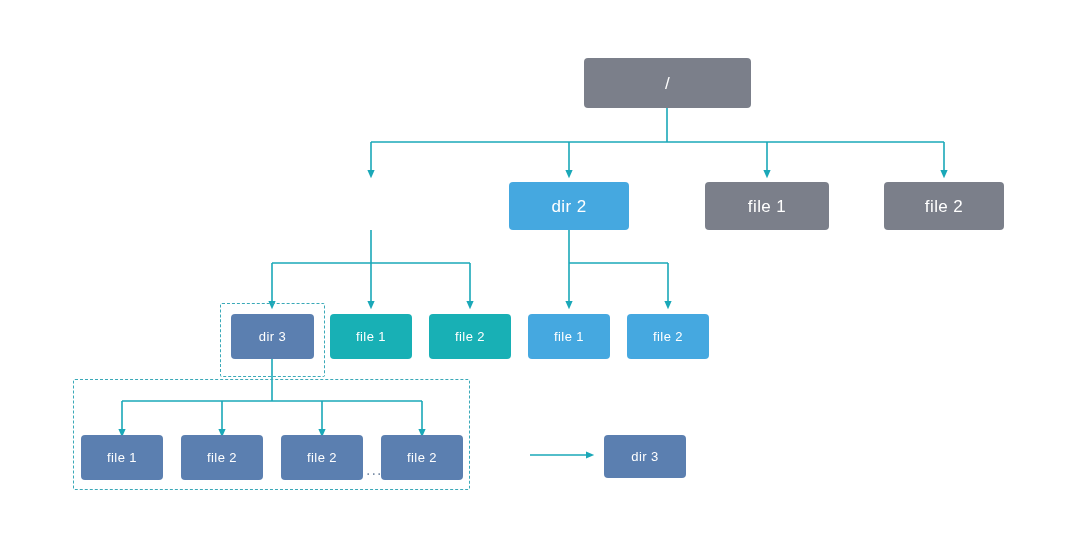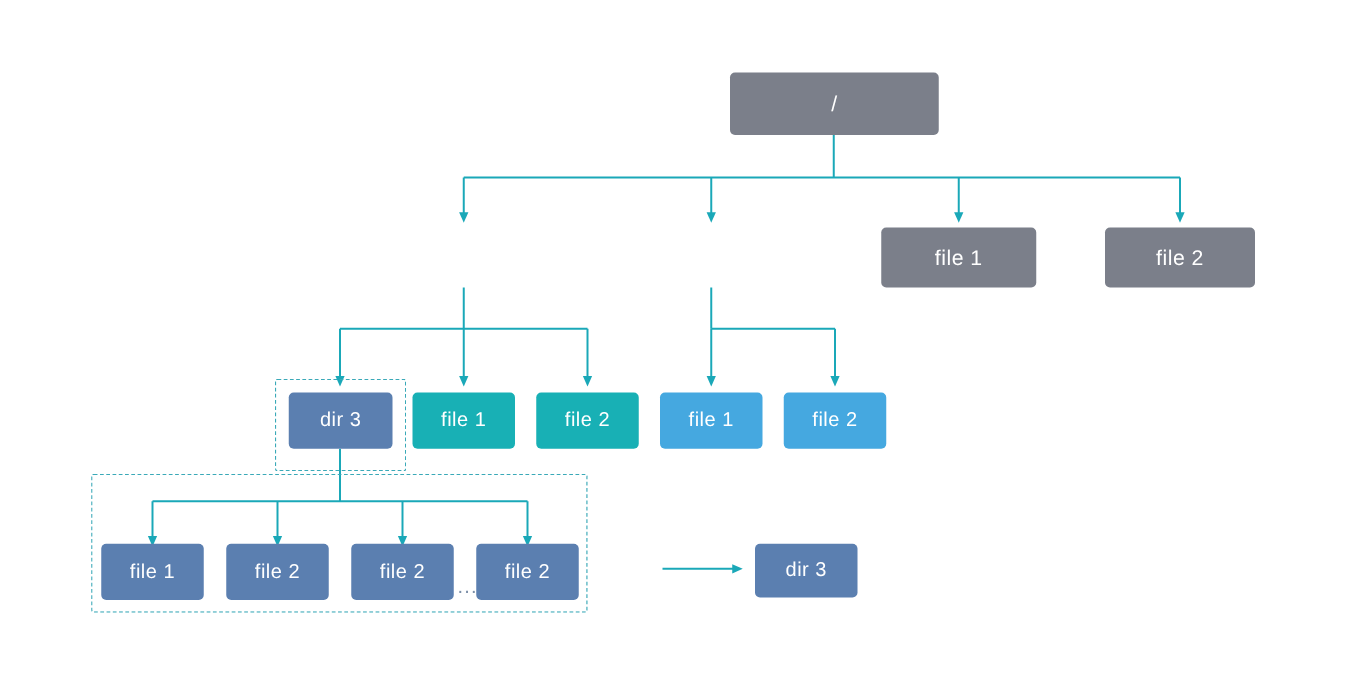--- a/index.html
+++ b/index.html
@@ -33,21 +33,21 @@
     justify-content: center;
     border-radius: 4px;
     color: #ffffff;
     font-size: 17px;
     letter-spacing: 0.4px;
     white-space: nowrap;
     line-height: 1;
     user-select: none;
   }
   .node-sm {
-    font-size: 16px;
+    font-size: 13px;
   }
   .node-root   { background: #7b7f8a; }
   .node-gray   { background: #7b7f8a; }
   .node-teal   { background: #18b0b5; }
   .node-blue   { background: #45a8e0; }
   .node-slate  { background: #5b7fb0; }
 
   .dashed-box {
     position: absolute;
     box-sizing: border-box;
@@ -109,20 +109,23 @@
     </g>
   </svg>
 
   <div class="dashed-box" style="left:220px; top:303px; width:105px; height:74px;"></div>
   <div class="dashed-box" style="left:73px; top:379px; width:397px; height:111px;"></div>
 
   <div class="node node-root" style="left:584px; top:58px; width:167px; height:50px;">
     <span>/</span>
   </div>
 
+  <div class="node node-blue" style="left:509px; top:182px; width:120px; height:48px;">
+    <span>dir 2</span>
+  </div>
   <div class="node node-gray" style="left:705px; top:182px; width:124px; height:48px;">
     <span>file 1</span>
   </div>
   <div class="node node-gray" style="left:884px; top:182px; width:120px; height:48px;">
     <span>file 2</span>
   </div>
 
   <div class="node node-slate node-sm" style="left:231px; top:314px; width:83px; height:45px;">
     <span>dir 3</span>
   </div>

